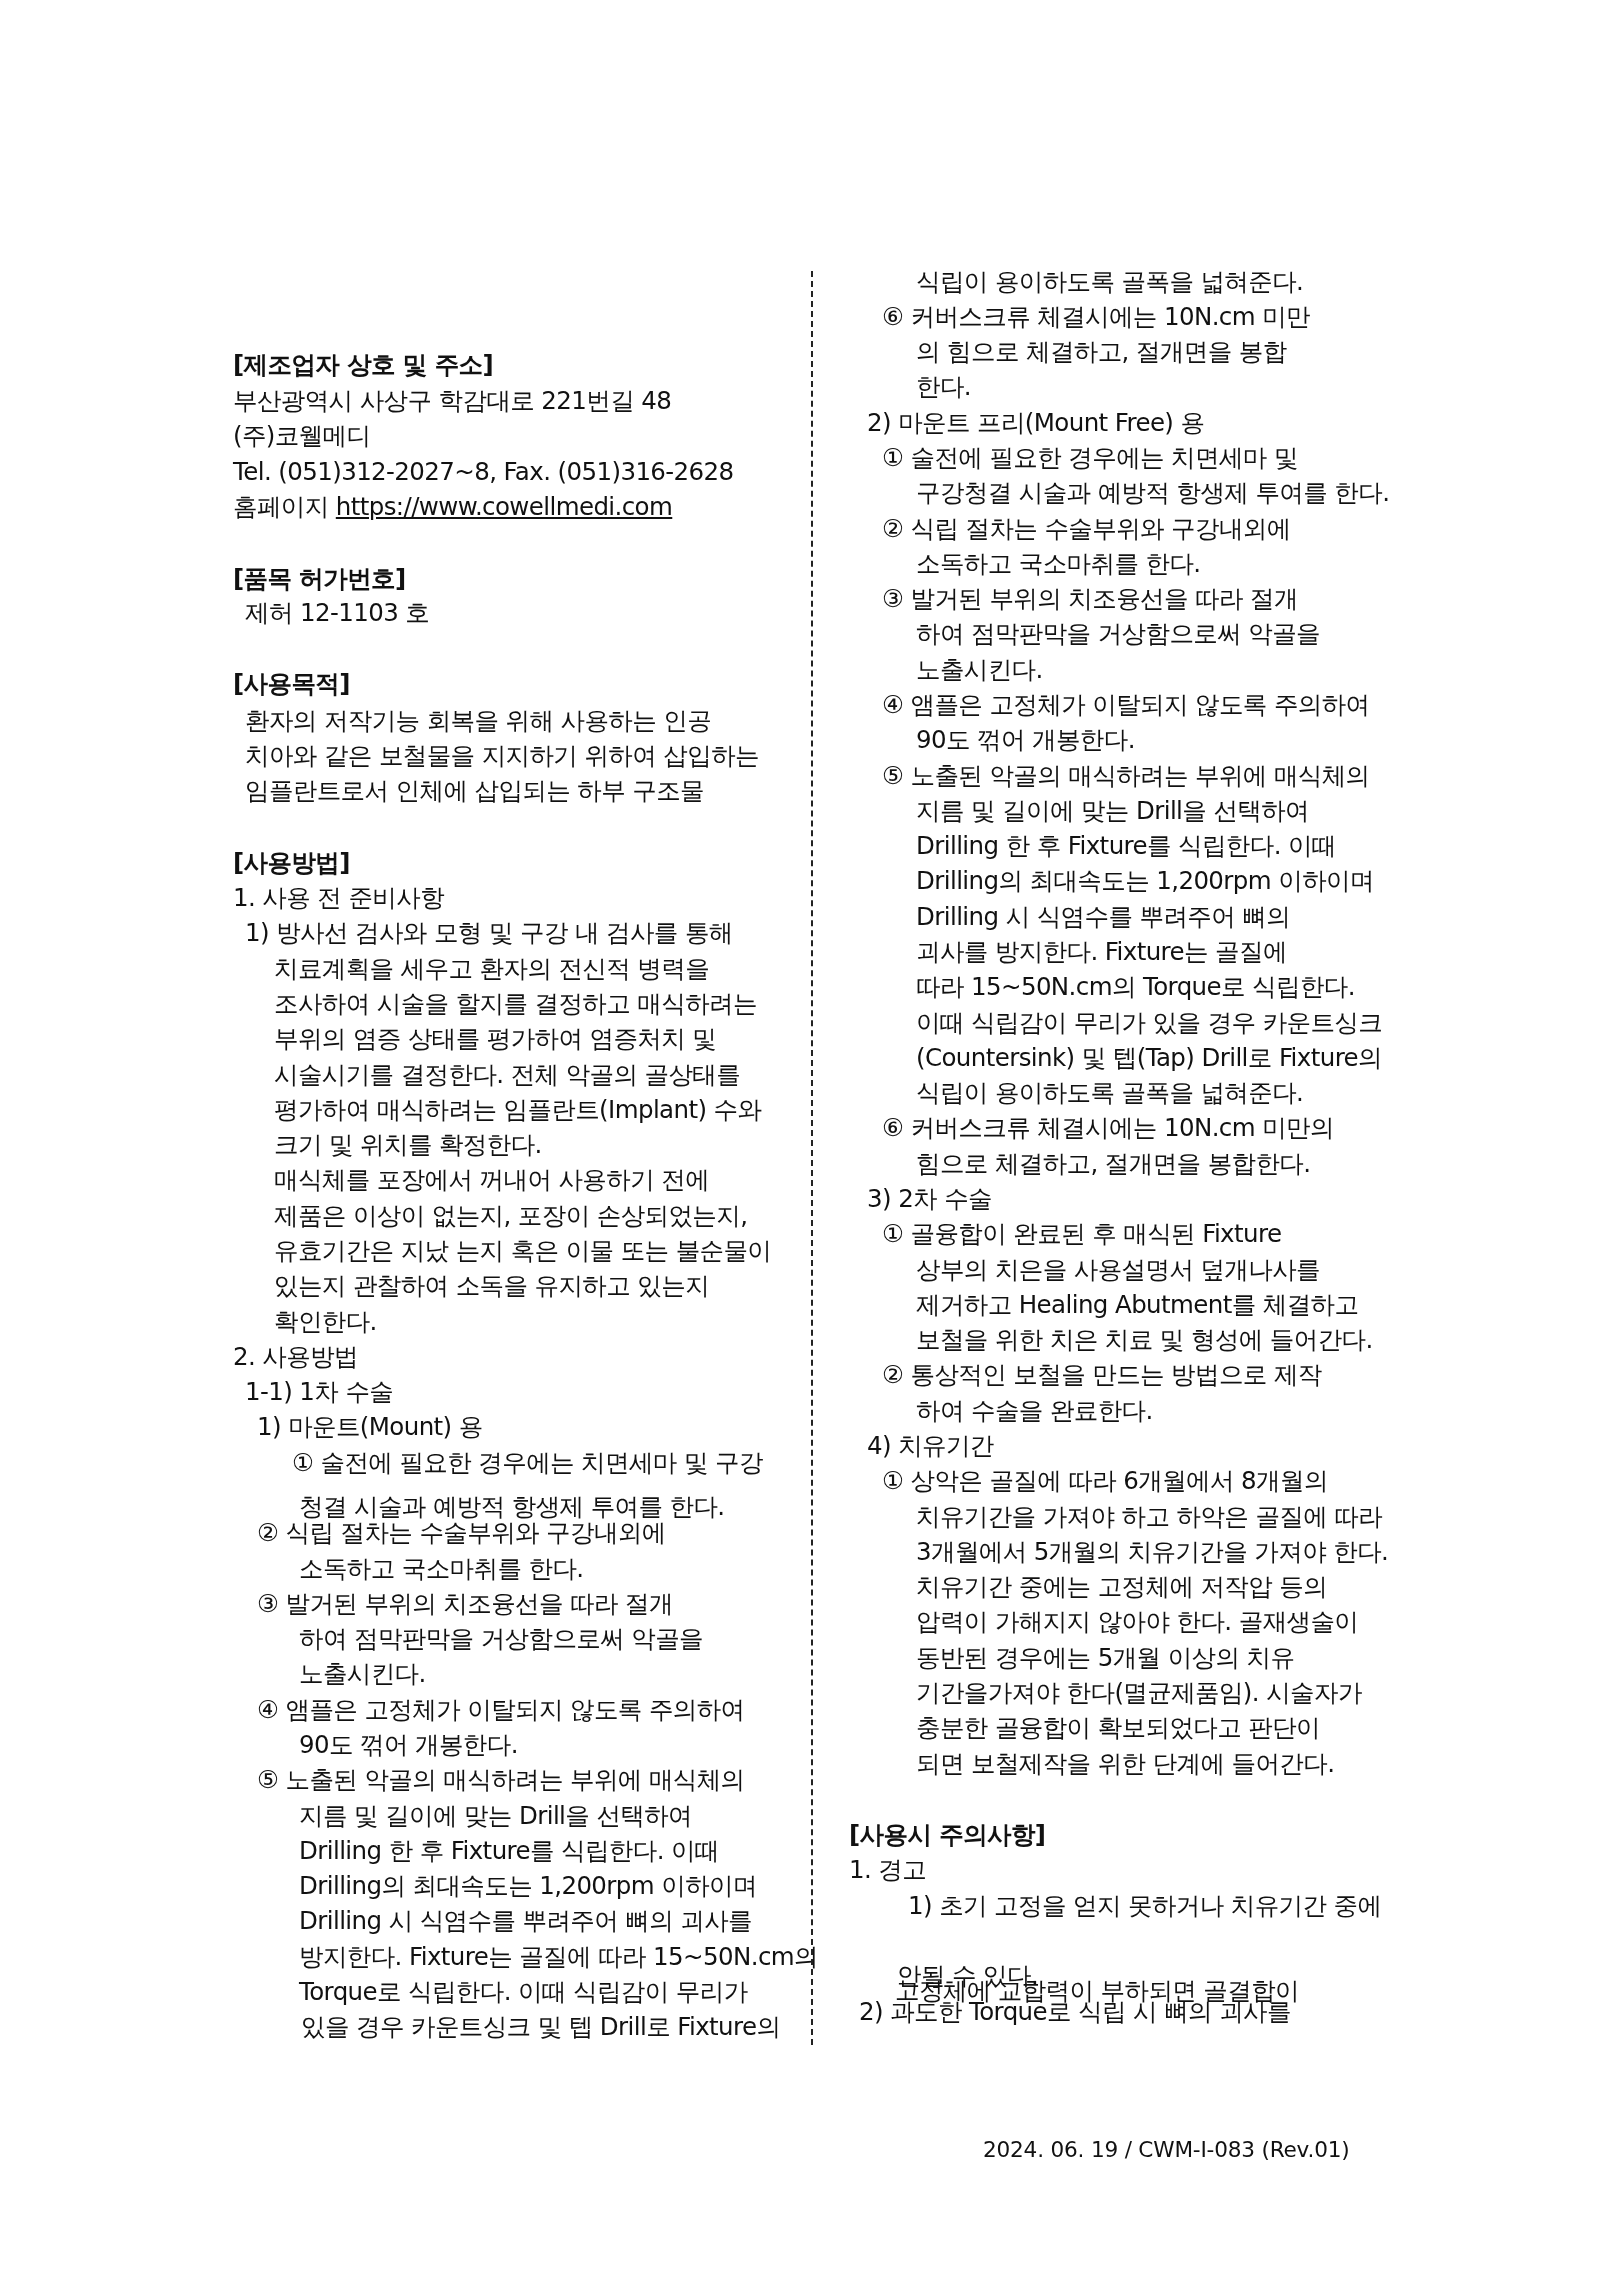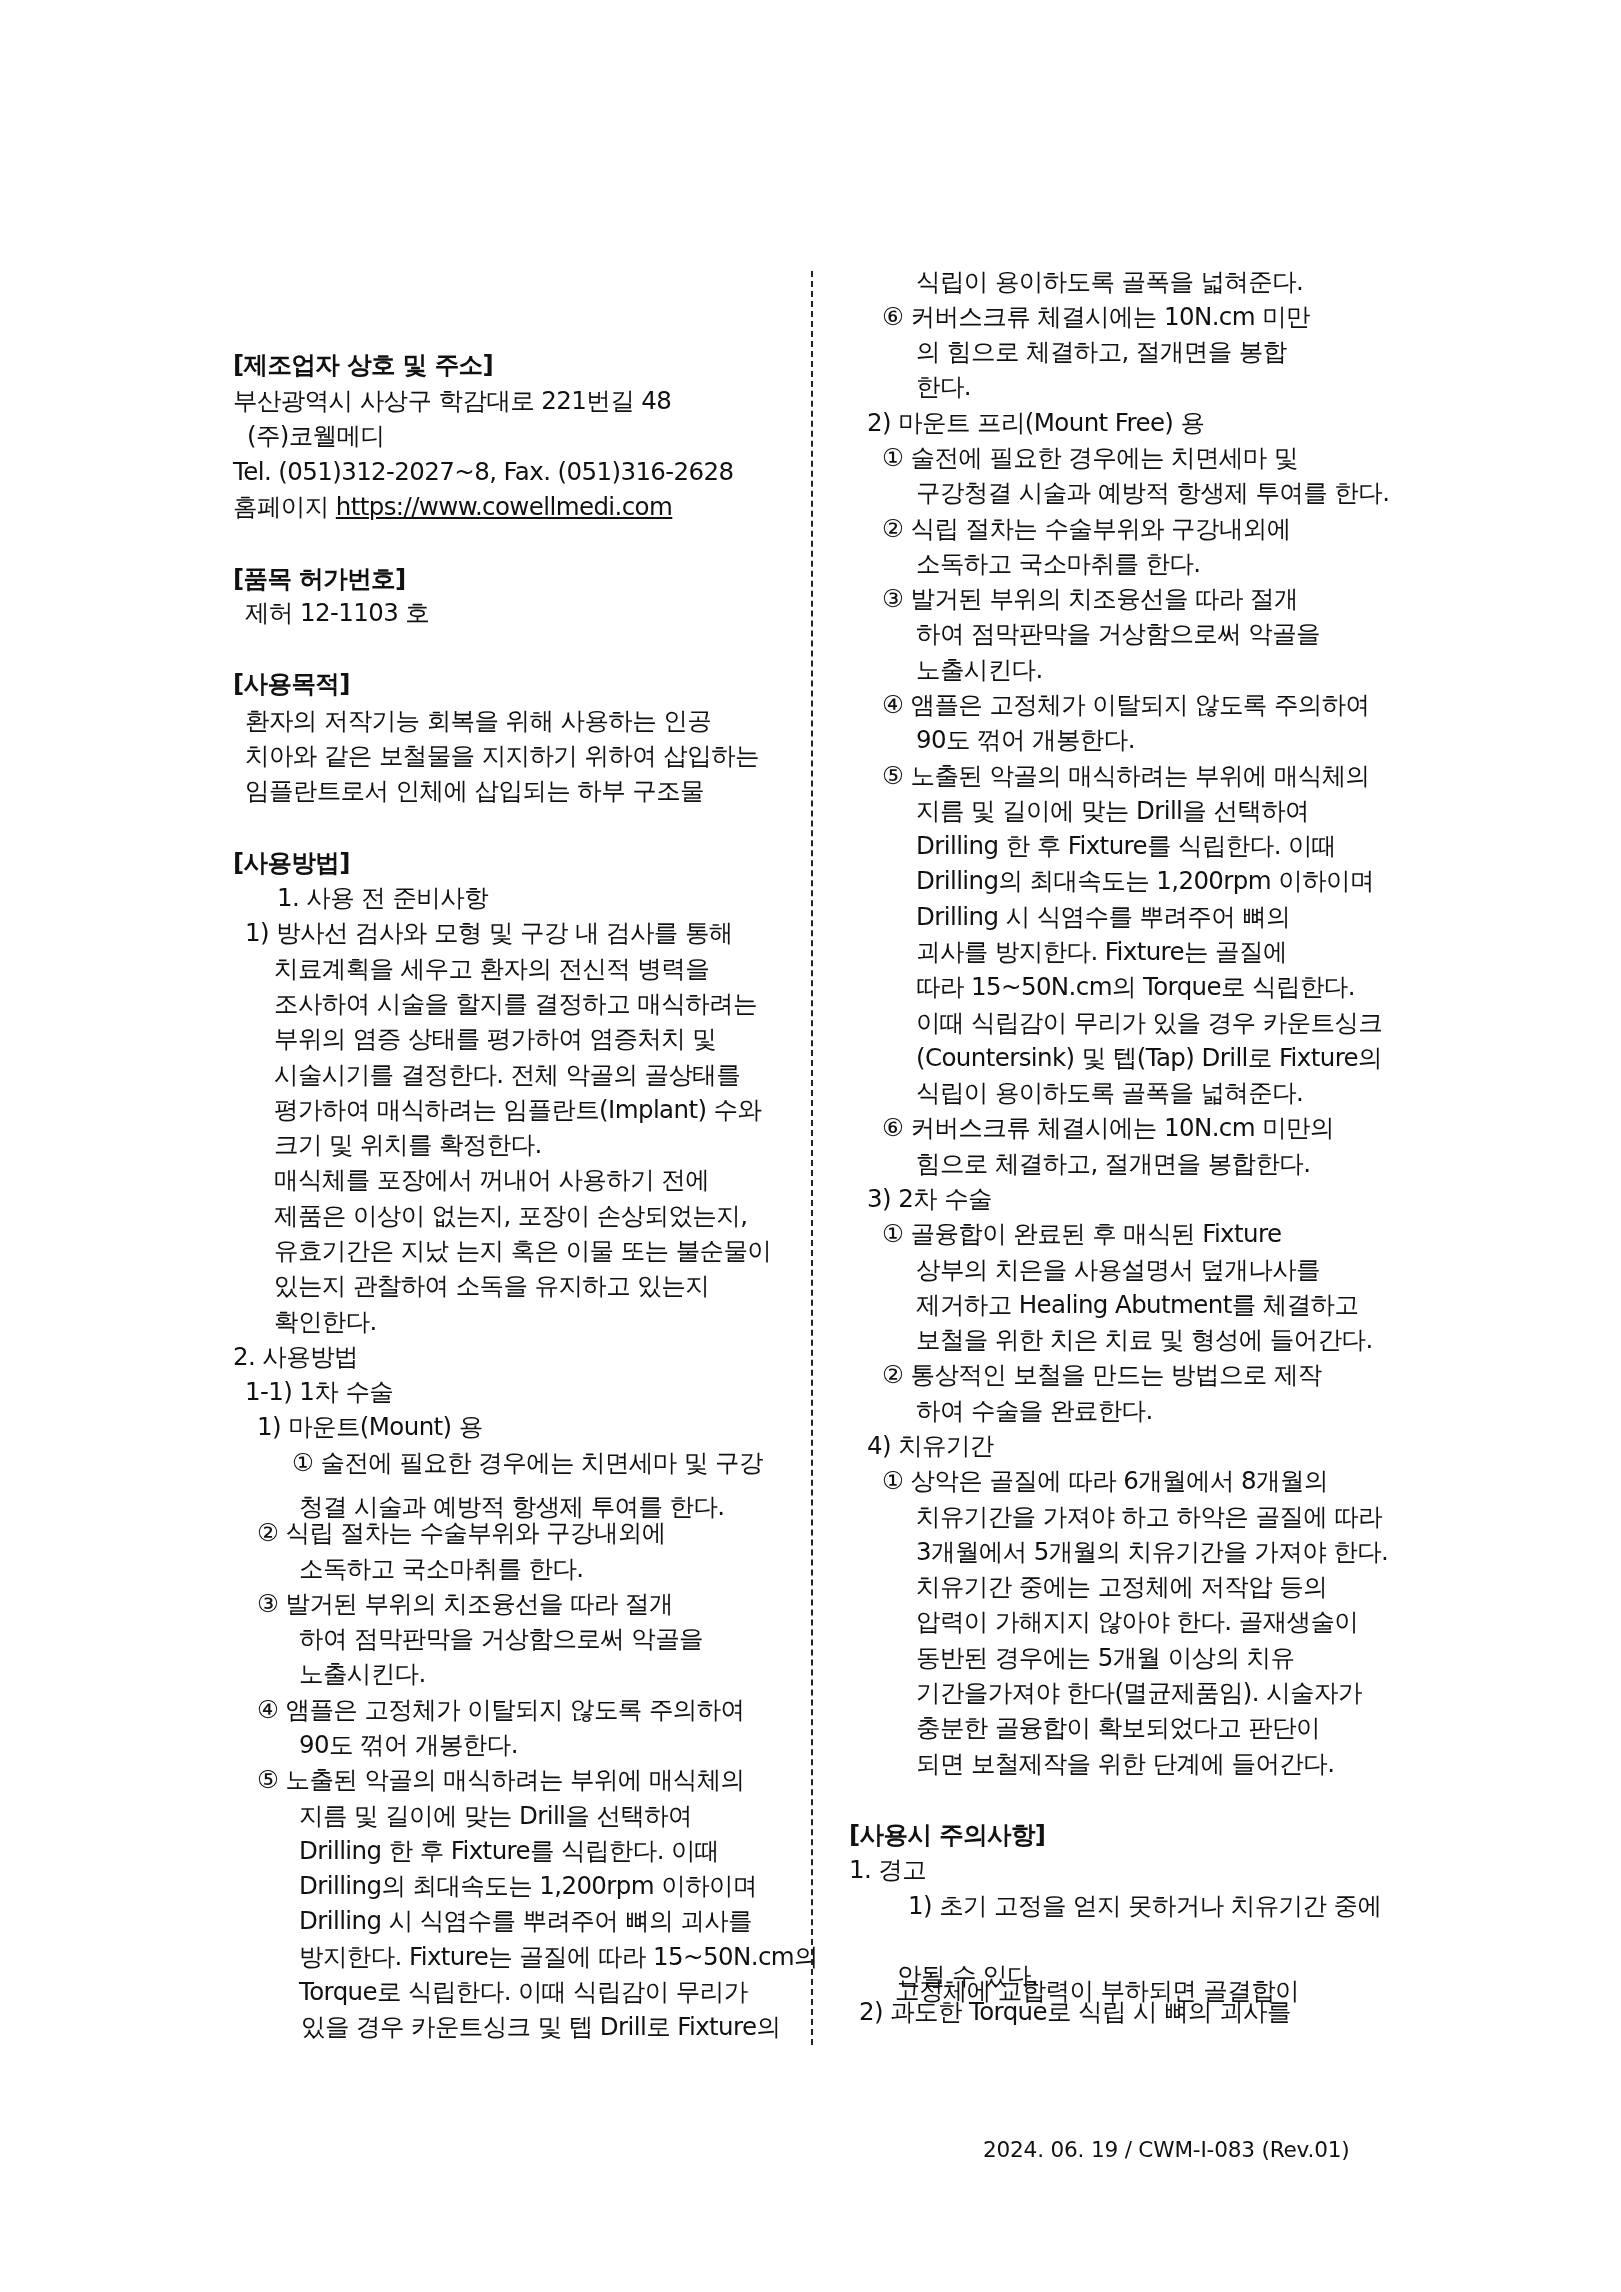--- a/index.html
+++ b/index.html
@@ -17,31 +17,31 @@
   .footer { position: absolute; left: 983px; top: 2137px; font-size: 21.6px;
             white-space: nowrap; letter-spacing: -0.2px; }
 </style>
 </head>
 <body>
 
 <div class="page">
   <div id="left-col">
       <div class="ln hd" style="left: 233px; top: 350px;"><span>[제조업자 상호 및 주소]</span></div>
       <div class="ln" style="left: 233px; top: 386px;"><span>부산광역시   사상구   학감대로   221번길   48</span></div>
-      <div class="ln" style="left: 233px; top: 421px; margin-left: 14px;"><span>(주)코웰메디</span></div>
+      <div class="ln" style="left: 233px; top: 421px;"><span>(주)코웰메디</span></div>
       <div class="ln" style="left: 233px; top: 457px;"><span>Tel. (051)312-2027~8, Fax. (051)316-2628</span></div>
       <div class="ln" style="left: 233px; top: 492px;"><span>홈페이지 </span><span class="link">https://www.cowellmedi.com</span></div>
       <div class="ln hd" style="left: 233px; top: 564px;"><span>[품목 허가번호]</span></div>
       <div class="ln" style="left: 245px; top: 598px;"><span>제허 12-1103 호</span></div>
       <div class="ln hd" style="left: 233px; top: 669px;"><span>[사용목적]</span></div>
       <div class="ln" style="left: 245px; top: 706px;"><span>환자의 저작기능 회복을 위해 사용하는 인공</span></div>
       <div class="ln" style="left: 245px; top: 741px;"><span>치아와 같은 보철물을 지지하기 위하여 삽입하는</span></div>
       <div class="ln" style="left: 245px; top: 776px;"><span>임플란트로서 인체에 삽입되는 하부 구조물</span></div>
       <div class="ln hd" style="left: 233px; top: 848px;"><span>[사용방법]</span></div>
-      <div class="ln" style="left: 233px; top: 883px; margin-left: 44px;"><span>1. 사용 전 준비사항</span></div>
+      <div class="ln" style="left: 233px; top: 883px;"><span>1. 사용 전 준비사항</span></div>
       <div class="ln" style="left: 245px; top: 918px;"><span>1) 방사선 검사와 모형 및 구강 내 검사를 통해</span></div>
       <div class="ln" style="left: 274px; top: 954px;"><span>치료계획을 세우고 환자의 전신적 병력을</span></div>
       <div class="ln" style="left: 274px; top: 989px;"><span>조사하여 시술을 할지를 결정하고 매식하려는</span></div>
       <div class="ln" style="left: 274px; top: 1024px;"><span>부위의 염증 상태를 평가하여 염증처치 및</span></div>
       <div class="ln" style="left: 274px; top: 1060px;"><span>시술시기를 결정한다. 전체 악골의 골상태를</span></div>
       <div class="ln" style="left: 274px; top: 1095px;"><span>평가하여 매식하려는 임플란트(Implant) 수와</span></div>
       <div class="ln" style="left: 274px; top: 1130px;"><span>크기 및 위치를 확정한다.</span></div>
       <div class="ln" style="left: 274px; top: 1165px;"><span>매식체를 포장에서 꺼내어 사용하기 전에</span></div>
       <div class="ln" style="left: 274px; top: 1201px;"><span>제품은 이상이 없는지, 포장이 손상되었는지,</span></div>
       <div class="ln" style="left: 274px; top: 1236px;"><span>유효기간은 지났 는지 혹은 이물 또는 불순물이</span></div>

